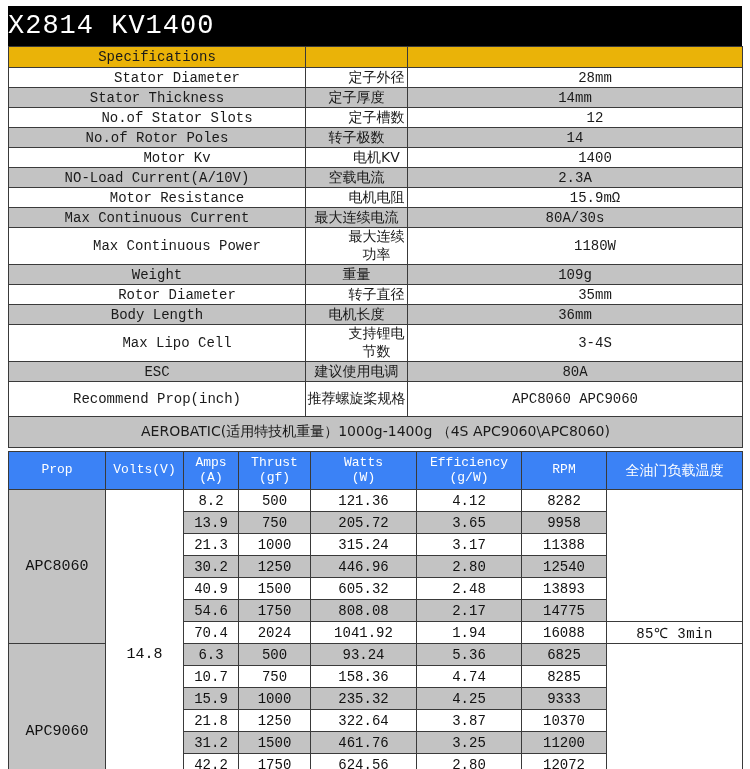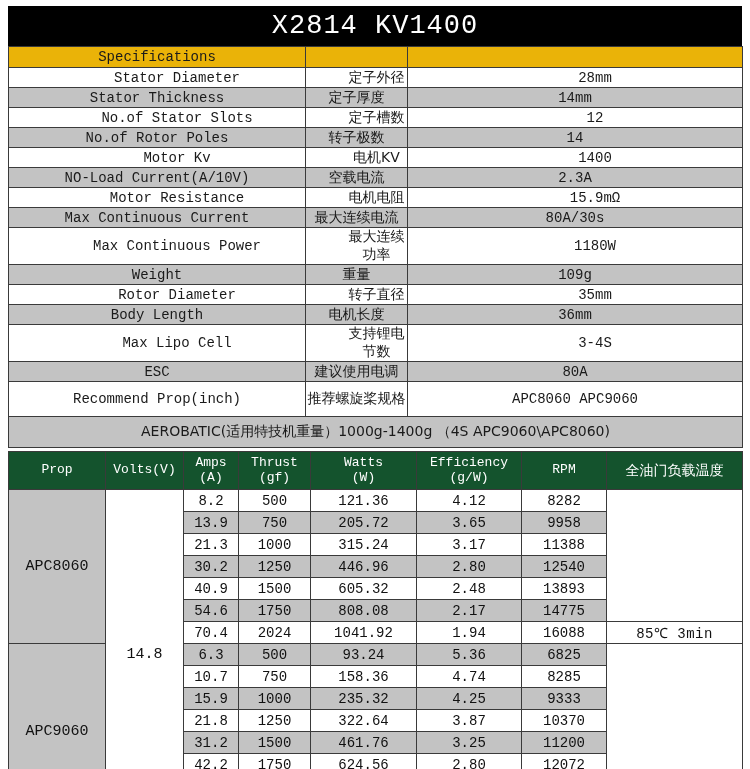--- a/index.html
+++ b/index.html
@@ -18,21 +18,20 @@
     width: 750px;
     height: 769px;
     padding: 6px 8px 0 8px;
     background: #ffffff;
   }
 
   
   .title-bar {
     background: #000000;
     color: #ffffff;
-    text-align: center;
     font-size: 27px;
     letter-spacing: 1px;
     height: 40px;
     line-height: 40px;
     font-family: "Liberation Mono", "DejaVu Sans Mono", monospace;
     width: 100%;
   }
 
   
   table {
@@ -67,21 +66,21 @@
     background: #c3c3c3;
     height: 31px;
     font-size: 14px;
     font-family: "DejaVu Sans", sans-serif;
     margin-top: 25px;
   }
 
   
   .data-table { margin-top: 3px; }
   .data-table th {
-    background: #14532d;
+    background: #3b82f6;
     color: #ffffff;
     height: 38px;
     font-size: 13px;
     font-family: "Liberation Mono", "DejaVu Sans Mono", monospace;
     line-height: 1.15;
   }
   .data-table th.cn {
     font-family: "DejaVu Sans", sans-serif;
     font-size: 14px;
   }

